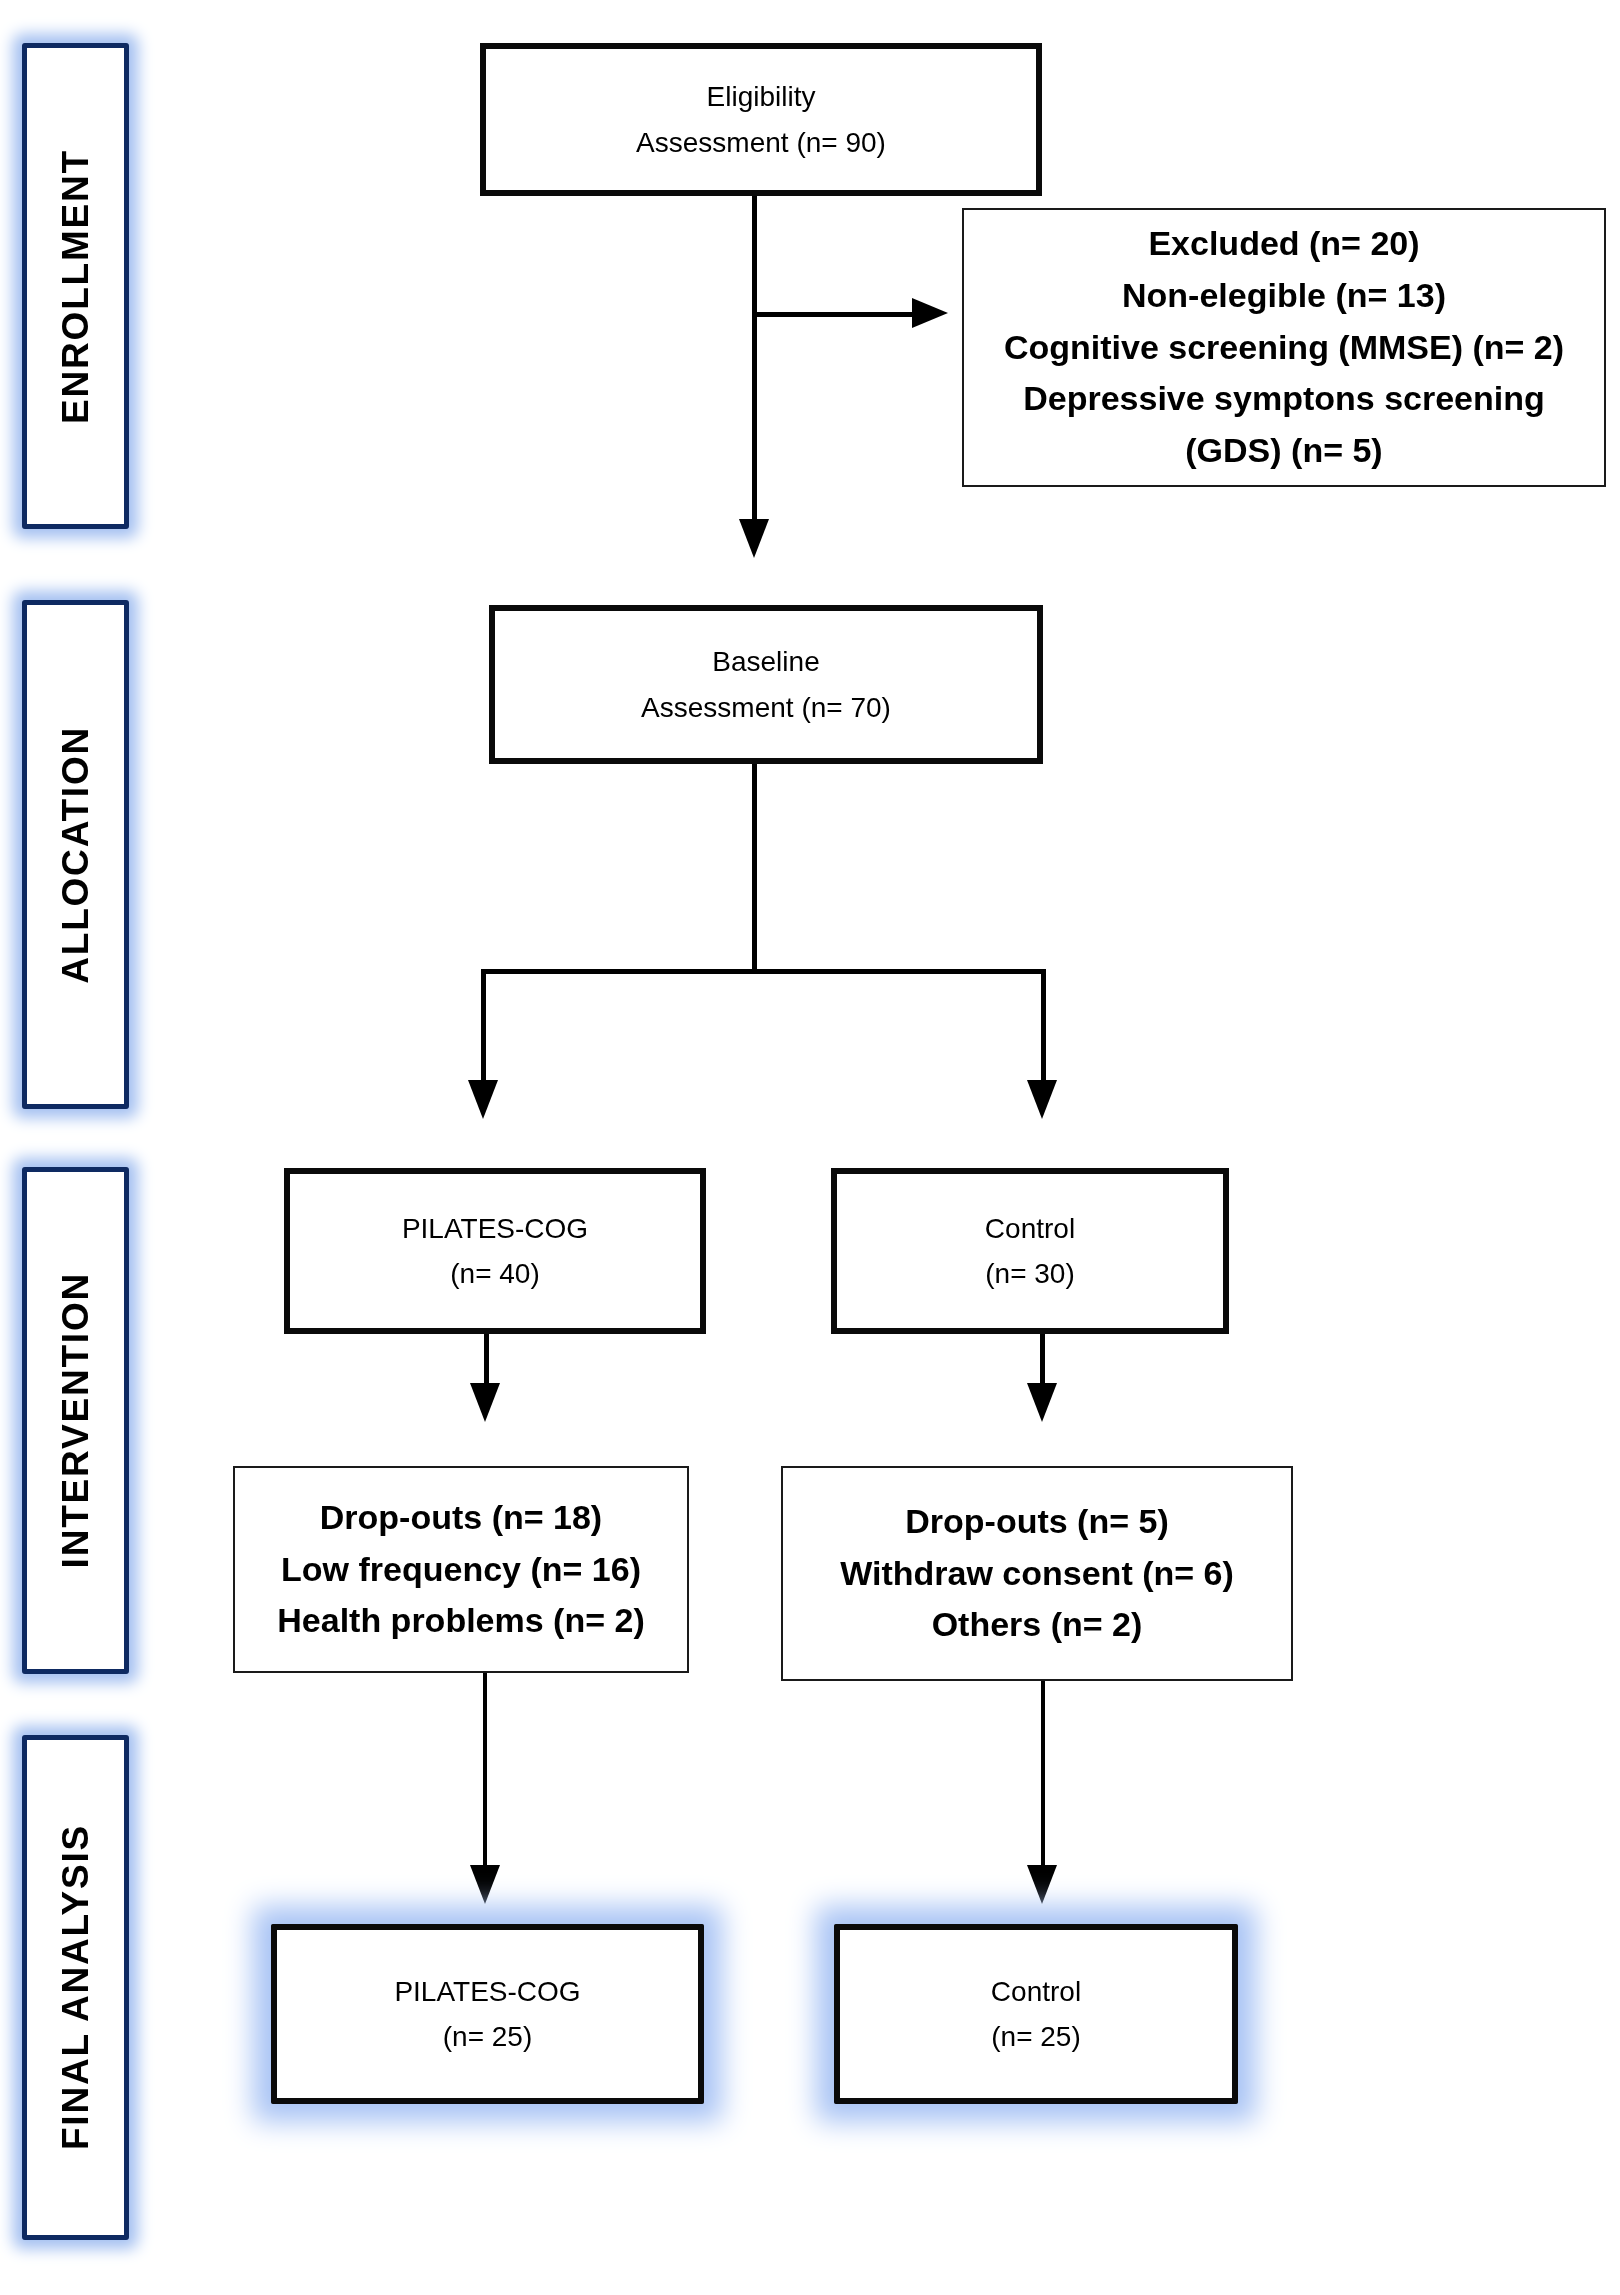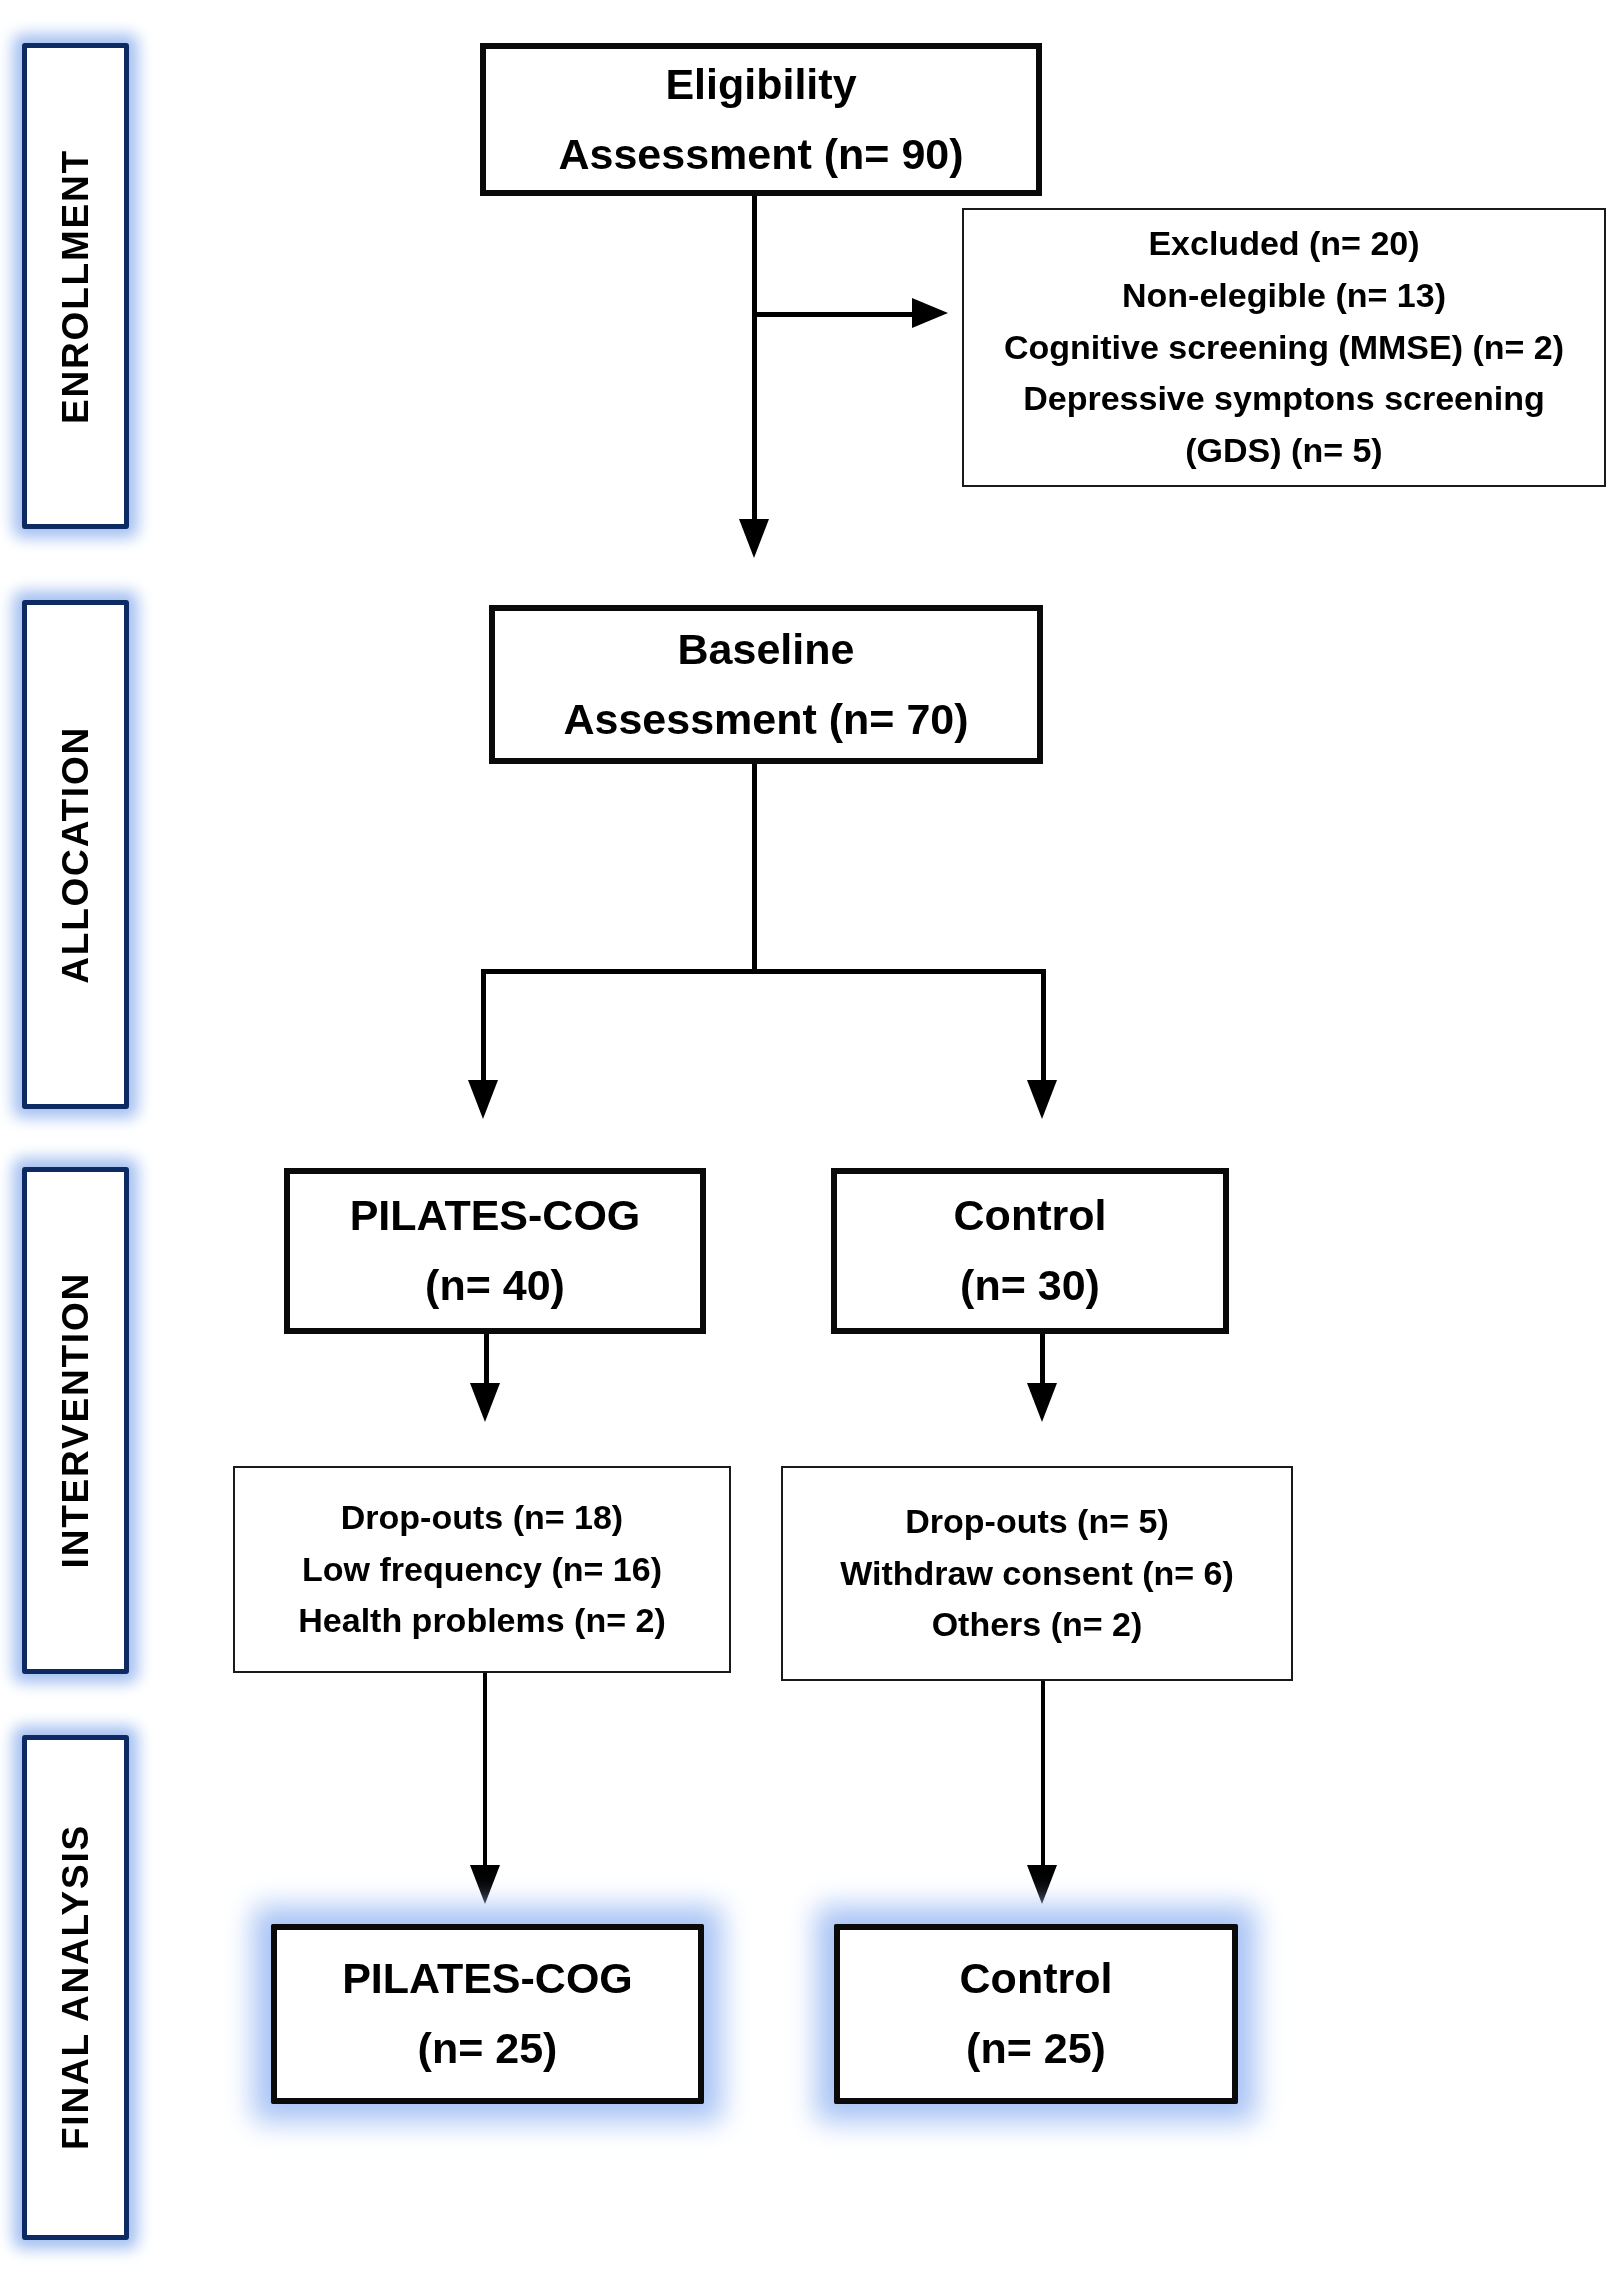--- a/index.html
+++ b/index.html
@@ -38,21 +38,21 @@
     display:flex;
     flex-direction:column;
     align-items:center;
     justify-content:center;
     text-align:center;
   }
   .box.thick{border:6.4px solid #0a0a0a;}
   .box.thin{border:2.9px solid #1a1a1a;}
   .box.glow{box-shadow:0 0 28px 17.5px #a9c4f5;border-radius:1.8px;}
   .line{font-size:34px;line-height:1.52;font-weight:bold;}
-  .line.big{font-size:43px;line-height:1.62;font-weight:bold;}
+  .line.big{font-size:28px;line-height:1.62;font-weight:normal;}
   .line.bold{font-weight:bold;}
   
   .cline{position:absolute;background:#000;}
   .head-down{
     position:absolute;width:0;height:0;
     border-left:15.8px solid transparent;
     border-right:15.8px solid transparent;
     border-top:39px solid #000;
   }
   .head-right{
@@ -127,21 +127,21 @@
   <div class="box thick" style="left:284px;top:1168px;width:410px;height:154px;">
     <div class="line big">PILATES-COG</div>
     <div class="line big">(n= 40)</div>
   </div>
 
   <div class="box thick" style="left:831px;top:1168px;width:386px;height:154px;">
     <div class="line big">Control</div>
     <div class="line big">(n= 30)</div>
   </div>
 
-  <div class="box thin" style="left:233px;top:1466px;width:498px;height:207px;padding:5.8px 14px;box-sizing:border-box;">
+  <div class="box thin" style="left:233px;top:1466px;width:456px;height:207px;padding:5.8px 14px;box-sizing:border-box;">
     <div class="line bold">Drop-outs (n= 18)</div>
     <div class="line">Low frequency (n= 16)</div>
     <div class="line">Health problems (n= 2)</div>
   </div>
 
   <div class="box thin" style="left:781px;top:1466px;width:512px;height:215px;padding:5.8px 14px;box-sizing:border-box;">
     <div class="line bold">Drop-outs (n= 5)</div>
     <div class="line">Withdraw consent (n= 6)</div>
     <div class="line">Others (n= 2)</div>
   </div>

